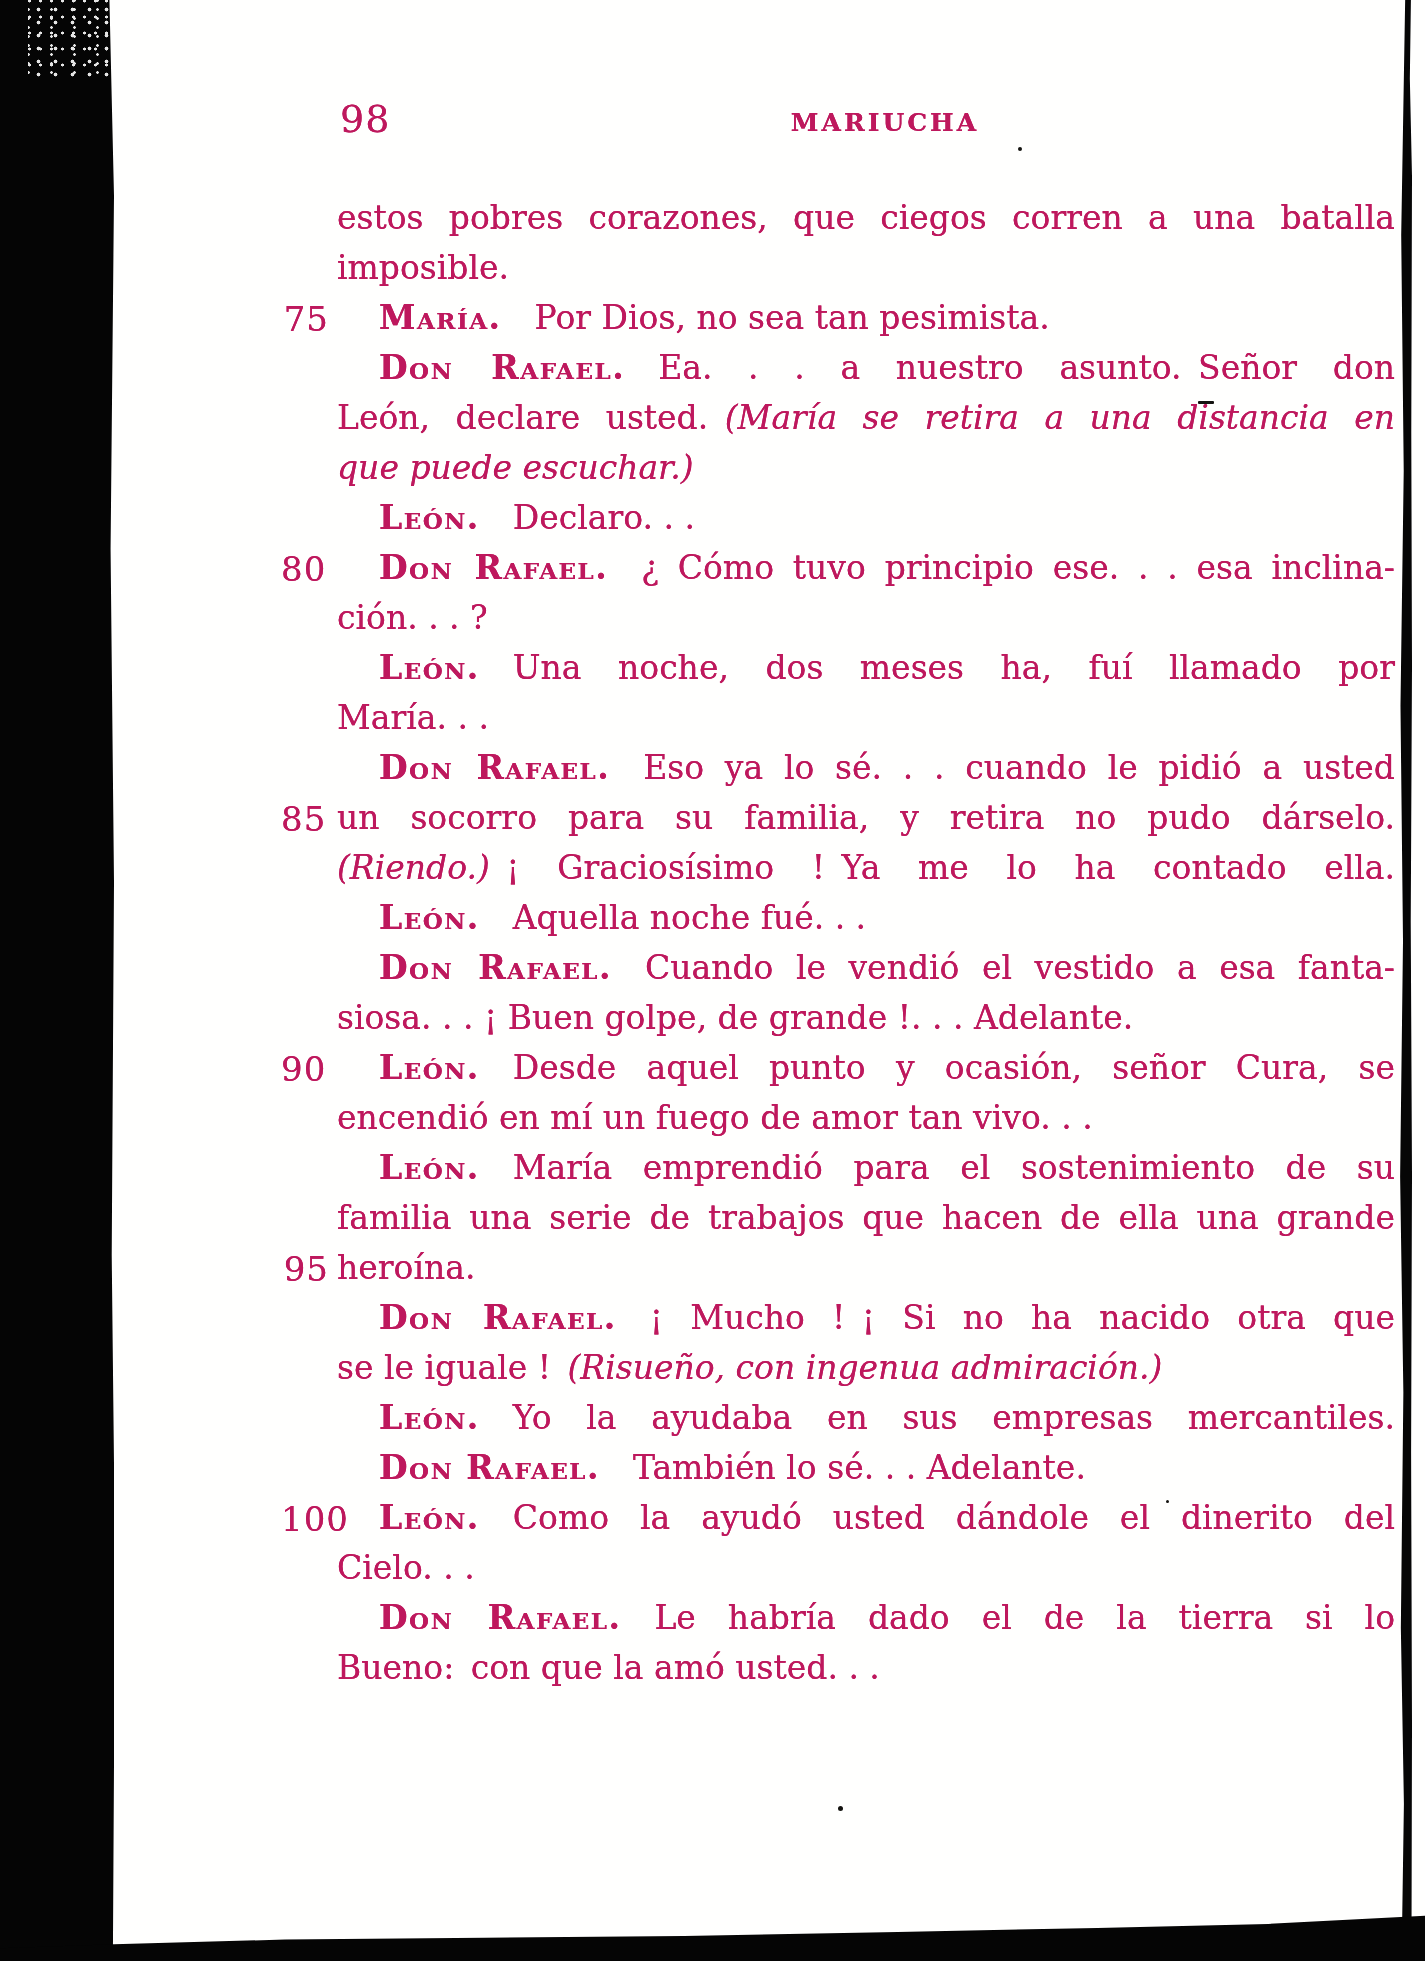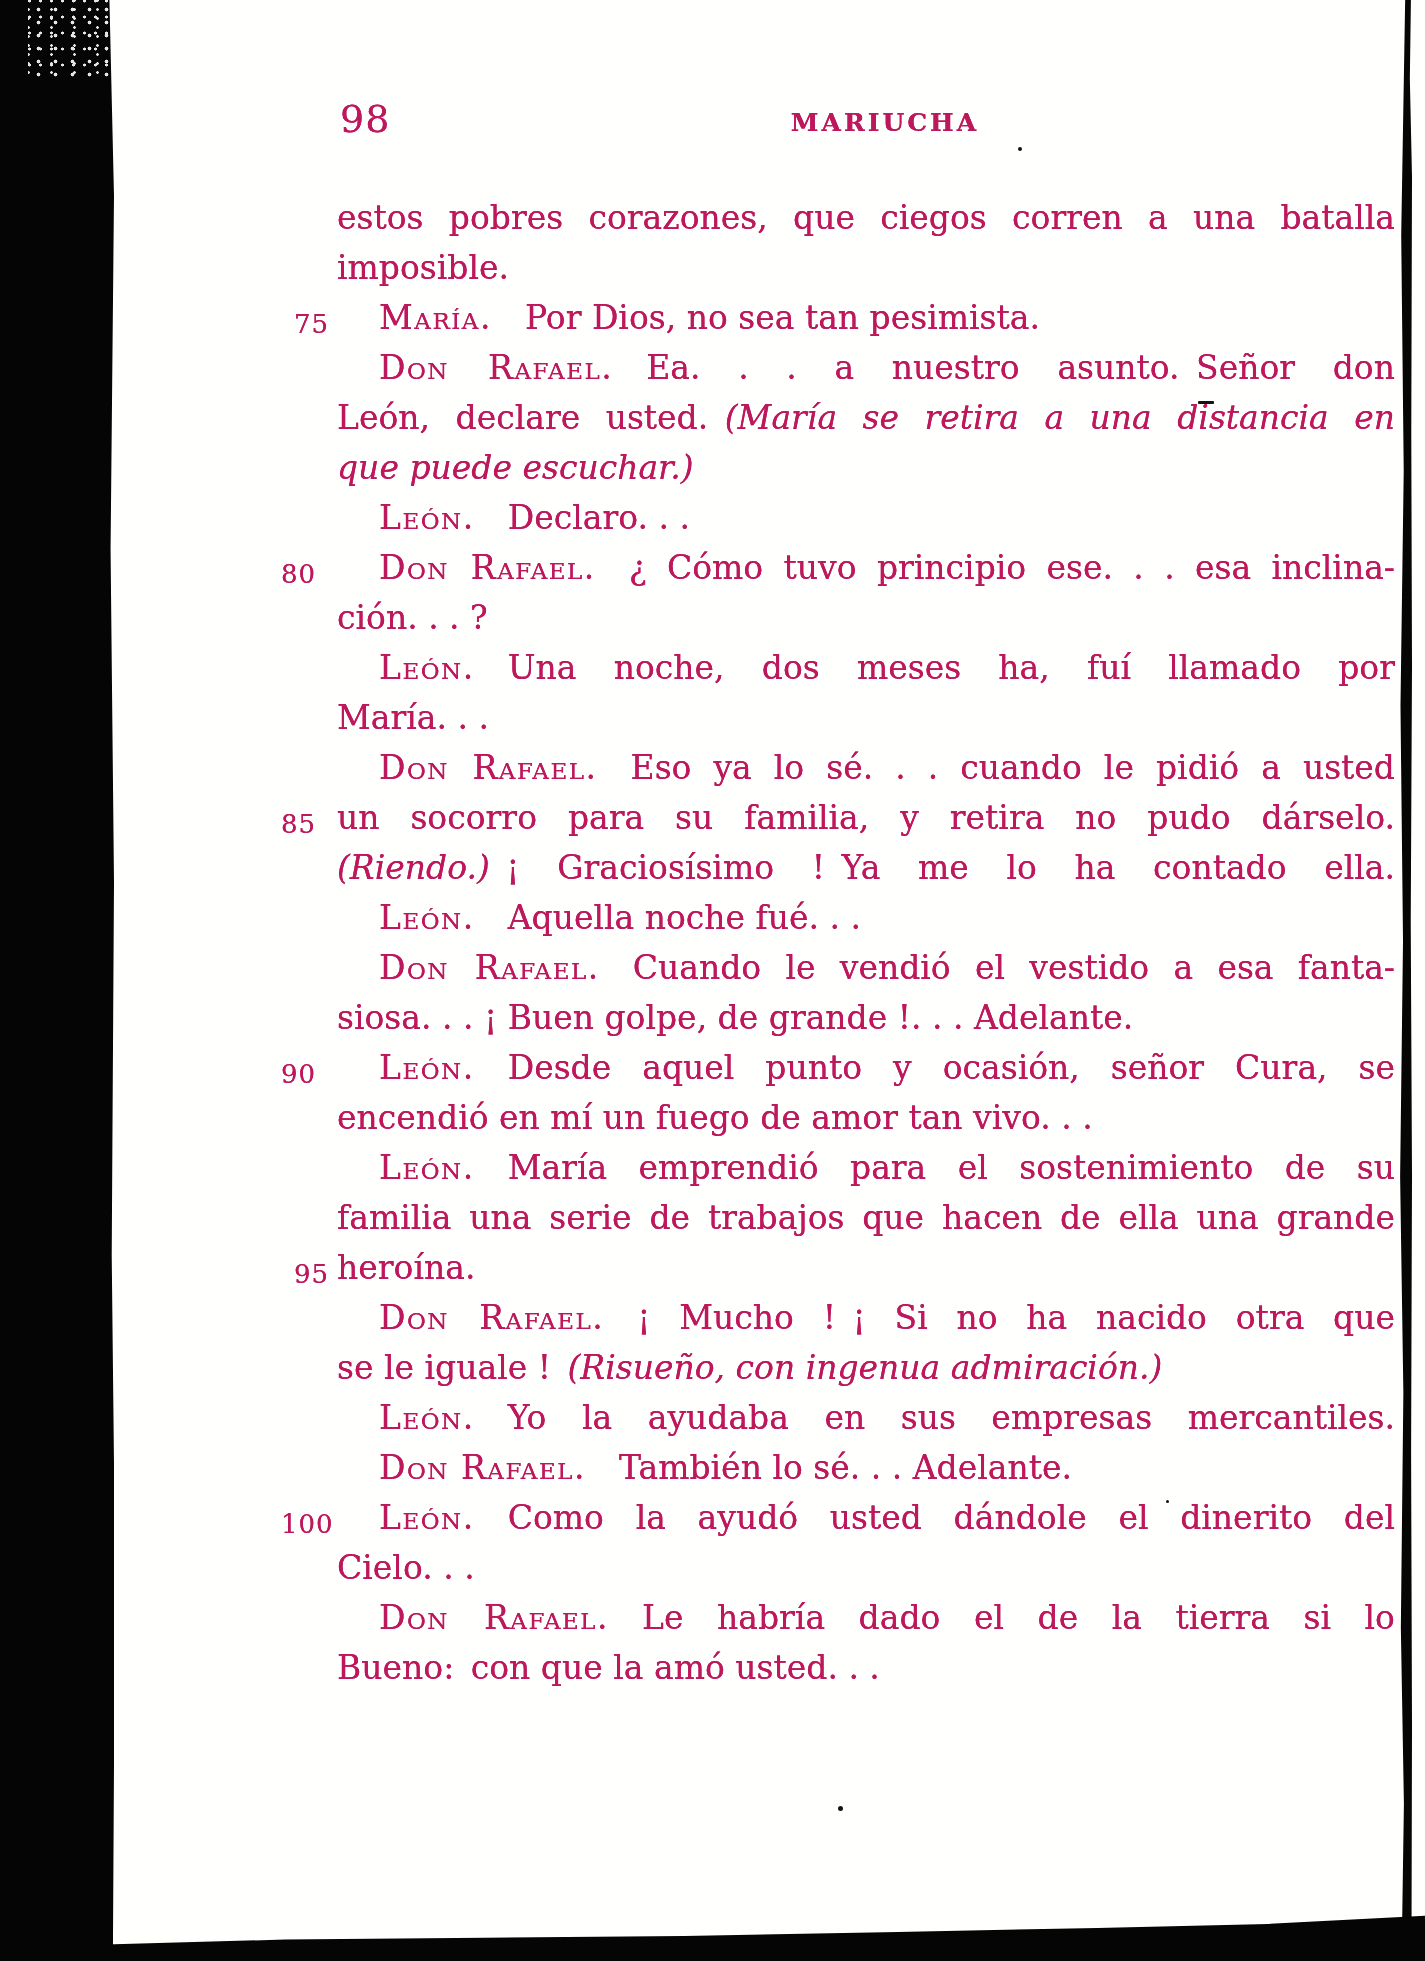--- a/index.html
+++ b/index.html
@@ -70,27 +70,27 @@
     position: absolute; left: 337px; top: 193px;
     width: 1058px;
     font-size: 33px;
     line-height: 50px;
     text-shadow: 0 0 .5px currentColor;
   }
   .line { position: relative; height: 50px; white-space: nowrap; }
   .line.fill { white-space: normal; text-align: justify; text-align-last: justify; }
   .line.indent { text-indent: 42px; }
   .mnum {
-    position: absolute; left: -56px; top: 18px;
+    position: absolute; left: -56px; top: 9px;
     width: 48px; text-align: right;
-    font-size: 26px; line-height: 1;
+    font-size: 34px; line-height: 1;
     text-indent: 0;
     letter-spacing: 1px;
   }
-  .seg-smallcaps { font-variant: small-caps; letter-spacing: 1.5px; }
+  .seg-smallcaps { font-variant: small-caps; letter-spacing: 1.5px; font-weight: bold; }
   .seg-italic { font-style: italic; margin-top: 40px; }
 </style>
 </head>
 <body>
 
 <div id="page">
 
   <div class="binding-bar"></div>
   <div class="binding-speckle"></div>
   <div class="edge-line"></div>

